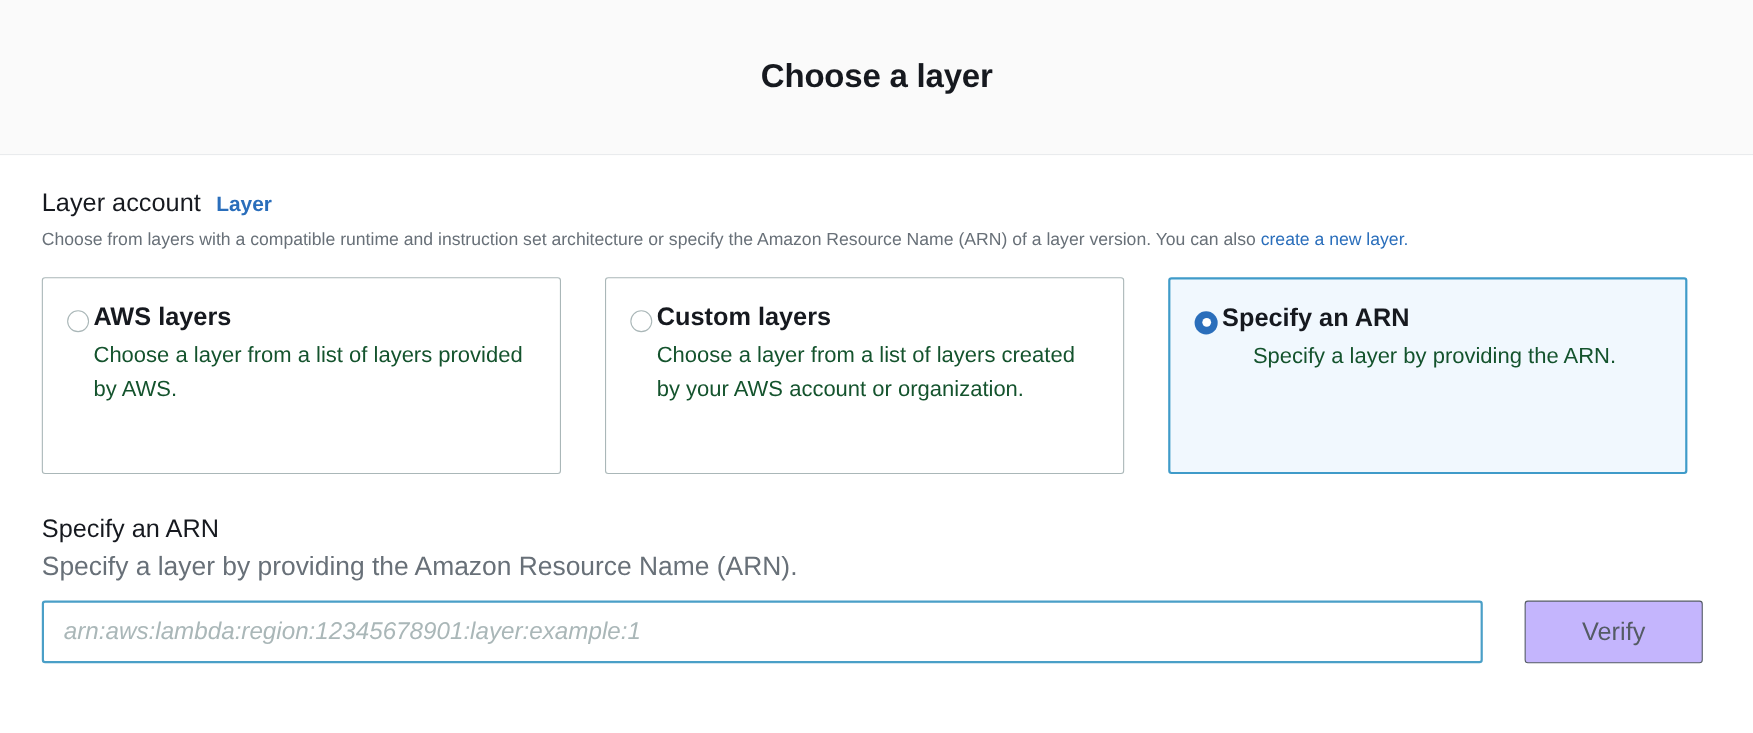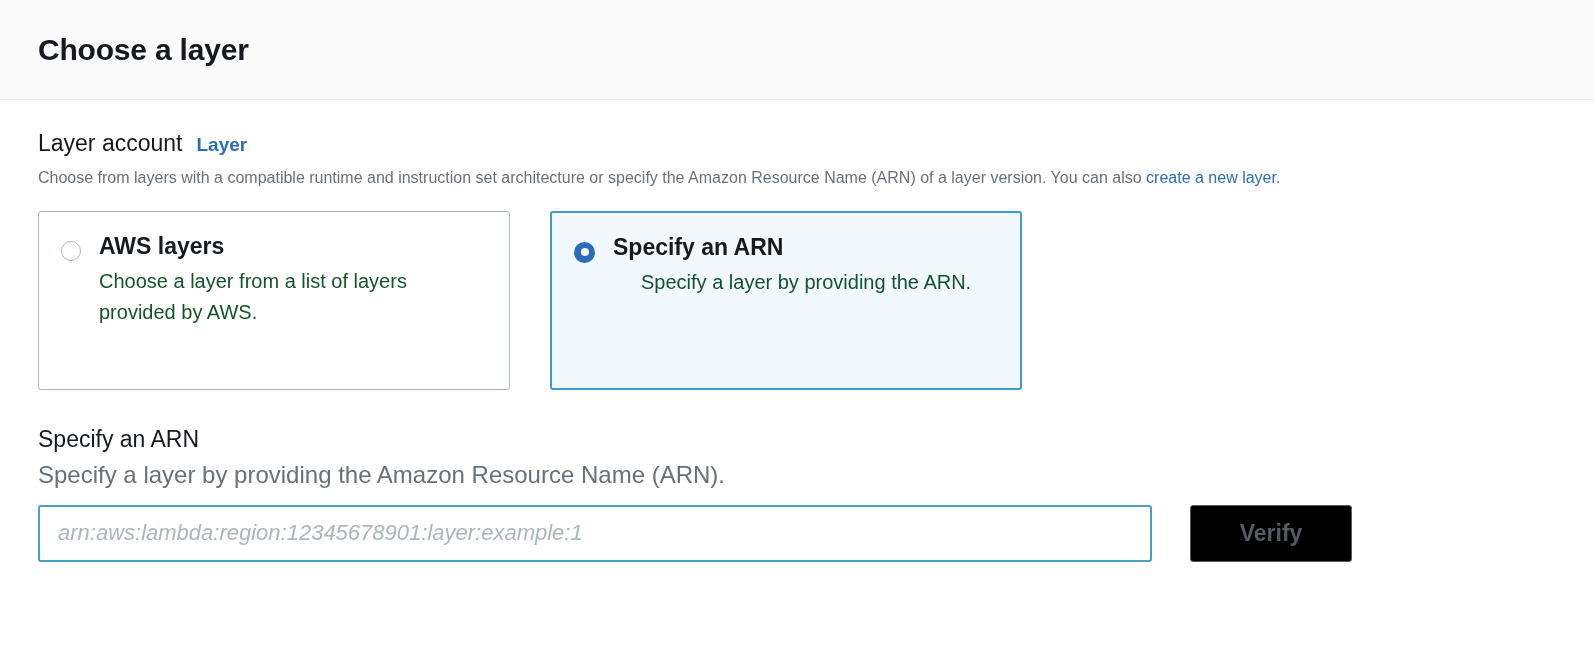--- a/index.html
+++ b/index.html
@@ -10,26 +10,27 @@
     width: 1594px;
     height: 666px;
     background: #ffffff;
     font-family: "Liberation Sans", sans-serif;
     color: #16191f;
     overflow: hidden;
   }
 
   
   .modal-header {
-    height: 100px;
+    height: 141px;
     background: #fafafa;
     border-bottom: 1px solid #e9ebed;
     display: flex;
     align-items: center;
     padding: 0 38px;
+    justify-content: center;
   }
   .modal-title {
     font-size: 30px;
     font-weight: bold;
     color: #16191f;
     letter-spacing: -0.2px;
   }
 
   
   .modal-body {
@@ -74,21 +75,21 @@
   }
   .radio-card {
     width: 472px;
     height: 179px;
     border: 1px solid #aab7b8;
     border-radius: 3px;
     background: #ffffff;
     padding: 22px 22px 0 22px;
     display: flex;
     align-items: flex-start;
-    gap: 18px;
+    gap: 4px;
     cursor: pointer;
   }
   .radio-card.selected {
     border: 2px solid #3f9bc9;
     background: #f1f8fe;
   }
 
   .radio {
     width: 20px;
     height: 20px;
@@ -141,21 +142,21 @@
     color: #687078;
   }
 
   .arn-row {
     display: flex;
     align-items: center;
     gap: 38px;
     margin-top: 16px;
   }
   .arn-input {
-    width: 1114px;
+    width: 1310px;
     height: 57px;
     border: 2px solid #4a9fc7;
     border-radius: 3px;
     background: #ffffff;
     font-family: "Liberation Sans", sans-serif;
     font-size: 22px;
     font-style: italic;
     color: #4d7c0f;
     padding: 0 18px;
     outline: none;
@@ -164,25 +165,25 @@
   .arn-input::placeholder {
     color: #aab7b8;
     font-style: italic;
     opacity: 1;
   }
   .verify-button {
     width: 162px;
     height: 57px;
     border: 1px solid #545b64;
     border-radius: 3px;
-    background: #000000;
+    background: #c4b5fd;
     color: #545b64;
     font-family: "Liberation Sans", sans-serif;
     font-size: 23px;
-    font-weight: bold;
+    font-weight: normal;
     cursor: pointer;
   }
 </style>
 </head>
 <body>
 
 <div class="modal-header">
   <div class="modal-title">Choose a layer</div>
 </div>
 
@@ -200,20 +201,27 @@
   <div class="radio-cards">
 
     <div class="radio-card">
       <span class="radio"></span>
       <span class="radio-card-text">
         <span class="radio-card-title">AWS layers</span>
         <span class="radio-card-desc" style="display:block;">Choose a layer from a list of layers provided by AWS.</span>
       </span>
     </div>
 
+    <div class="radio-card">
+      <span class="radio"></span>
+      <span class="radio-card-text">
+        <span class="radio-card-title">Custom layers</span>
+        <span class="radio-card-desc" style="display:block;">Choose a layer from a list of layers created by your AWS account or organization.</span>
+      </span>
+    </div>
 
     <div class="radio-card selected">
       <span class="radio checked"></span>
       <span class="radio-card-text">
         <span class="radio-card-title">Specify an ARN</span>
         <span class="radio-card-desc" style="display:block;margin-left:28px;">Specify a layer by providing the ARN.</span>
       </span>
     </div>
 
   </div>

